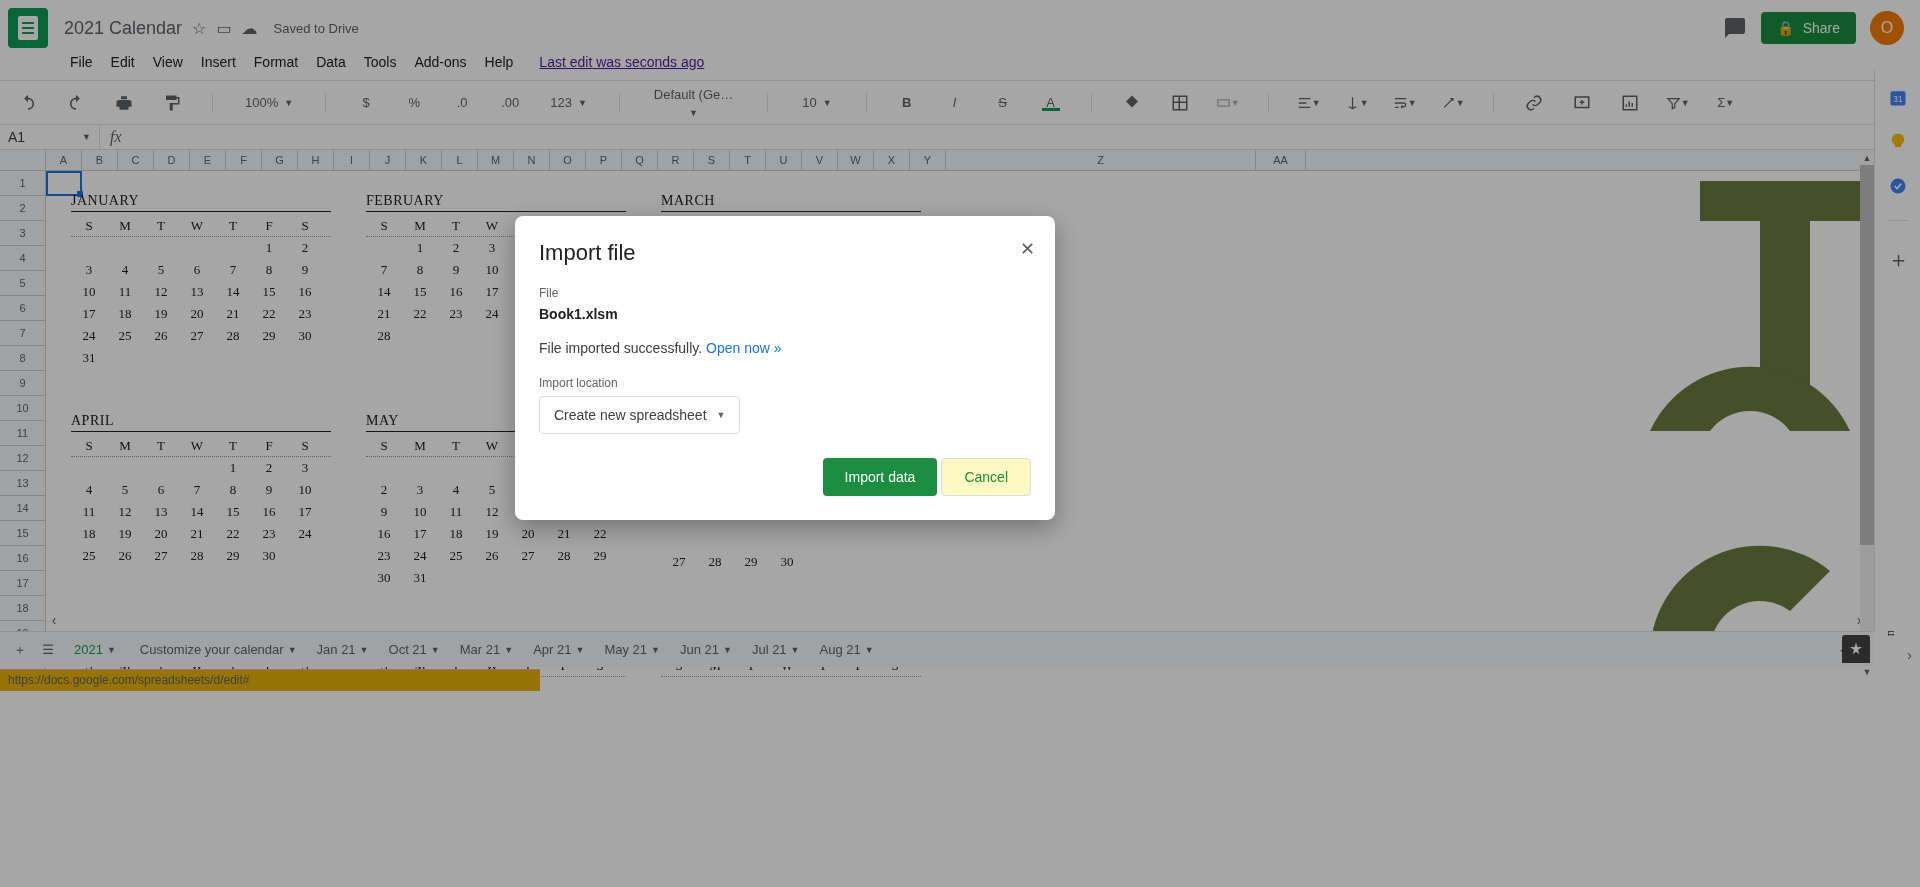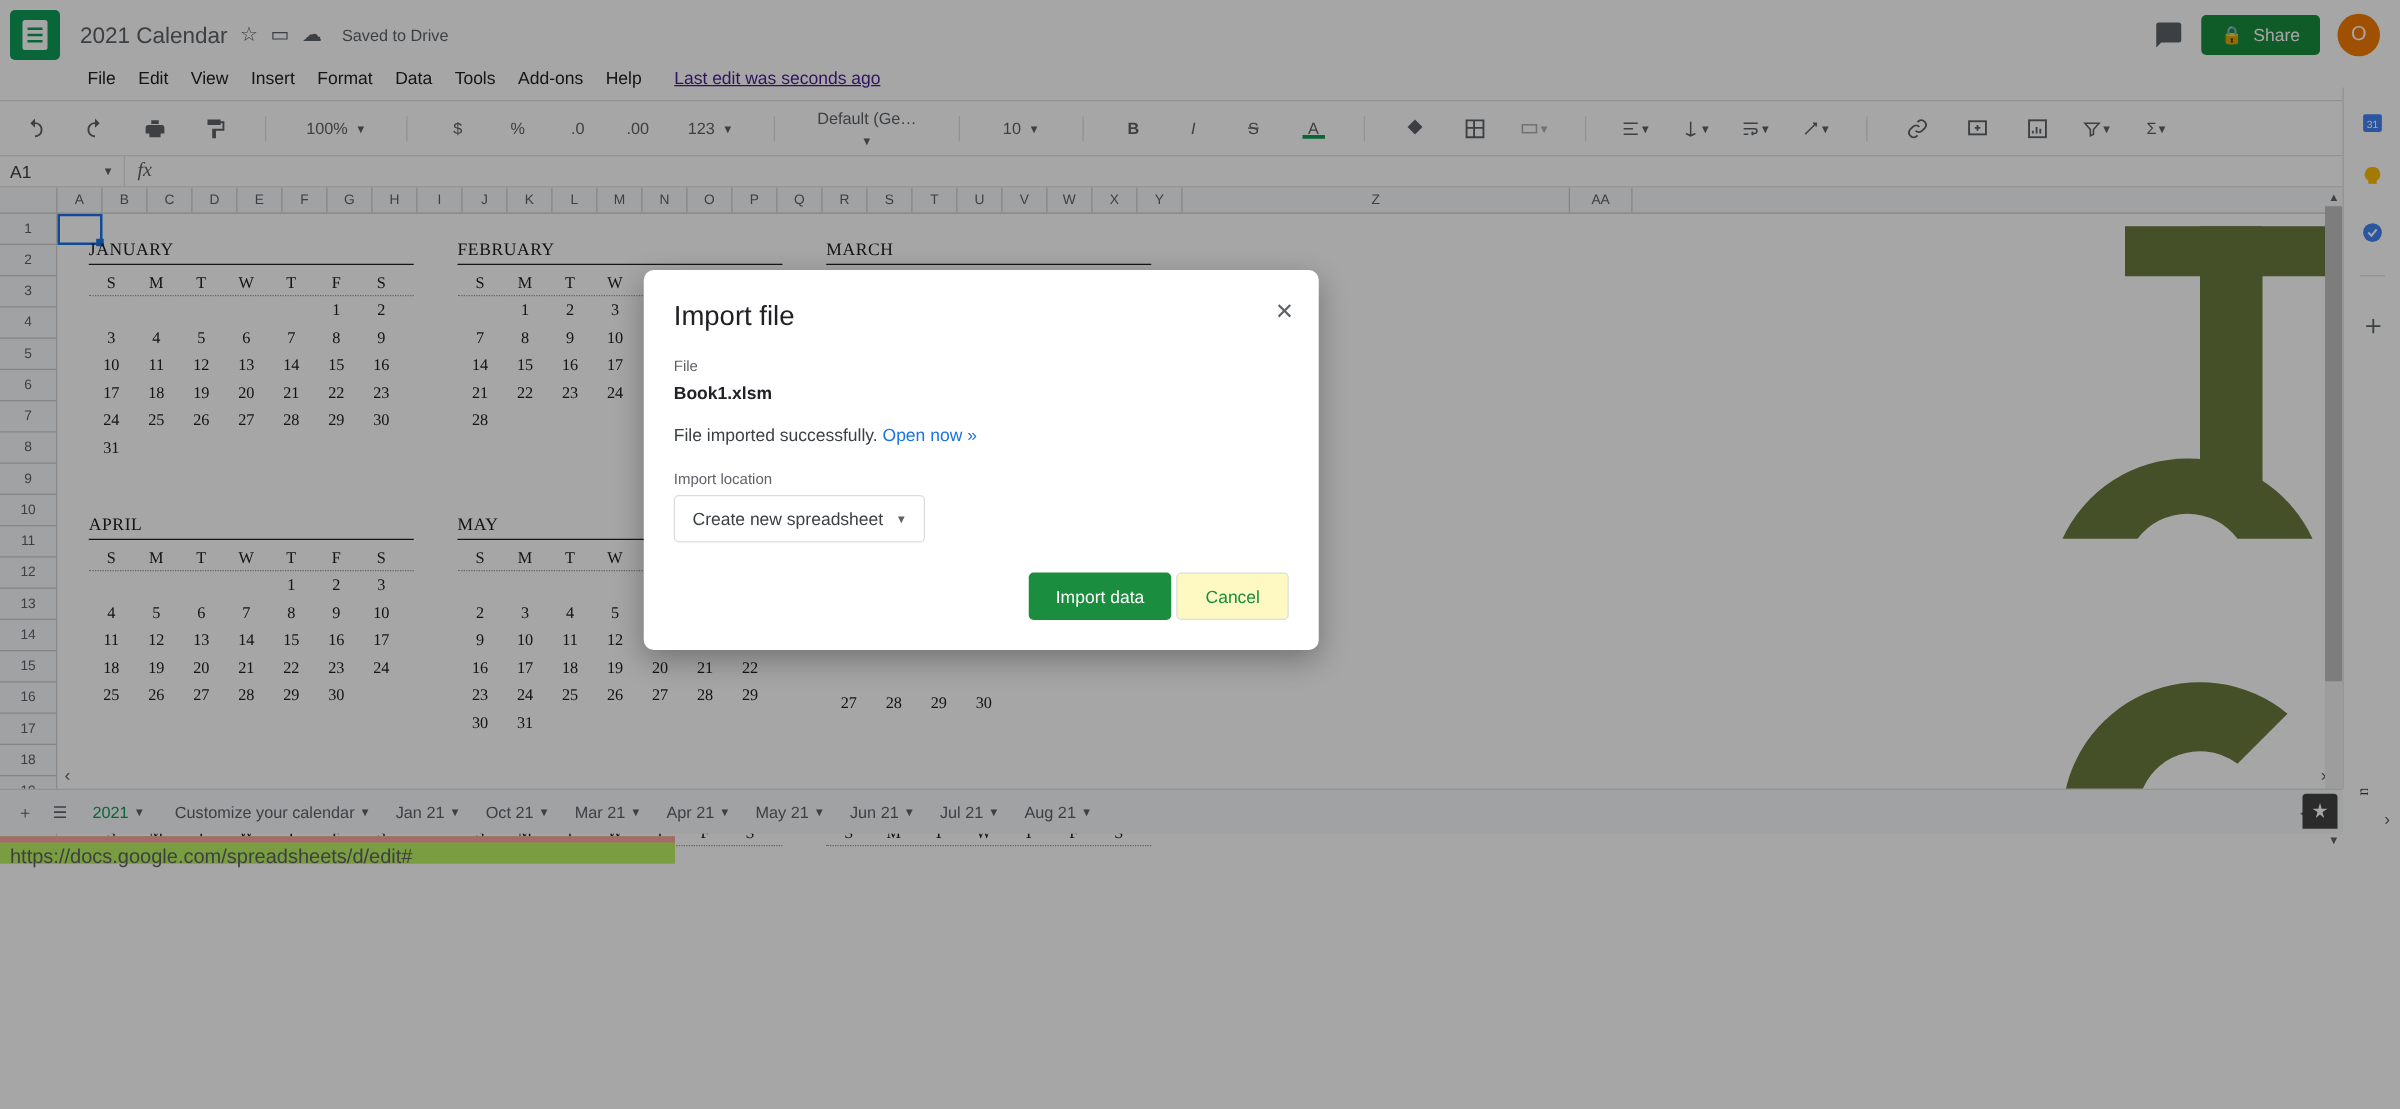--- a/index.html
+++ b/index.html
@@ -76,21 +76,21 @@
 
 
 .tabbar{position:absolute;bottom:24px;left:0;right:46px;height:36px;border-top:1px solid #e0e0e0;background:#f8f9fa;display:flex;align-items:center;padding:0 8px;gap:4px;font-size:13px;color:#5f6368;}
 .tabbar .tab{padding:8px 10px;display:flex;align-items:center;gap:4px;}
 .tabbar .tab.active{color:#0f9d58;font-weight:500;}
 .tab-scroll{margin-left:auto;display:flex;gap:6px;align-items:center;}
 .tab-nav-left{position:absolute;left:45px;bottom:62px;width:18px;height:18px;display:flex;align-items:center;justify-content:center;color:#5f6368;font-size:14px;}
 .tab-nav-right{position:absolute;right:52px;bottom:62px;width:18px;height:18px;display:flex;align-items:center;justify-content:center;color:#5f6368;font-size:14px;}
 
 
-.statusbar{position:absolute;bottom:0;left:0;height:22px;background:#bef264;border-top:5px solid #fca5a5;font-size:16px;color:#5f6368;padding:3px 8px;width:540px;}
+.statusbar{position:absolute;bottom:0;left:0;height:22px;background:#eab308;border-top:1px solid #fca5a5;font-size:12px;color:#5f6368;padding:3px 8px;width:540px;}
 
 
 .sidepanel{position:absolute;right:0;top:70px;bottom:60px;width:46px;border-left:1px solid #e0e0e0;background:#fff;display:flex;flex-direction:column;align-items:center;padding-top:18px;gap:24px;}
 .sidepanel .sicon{width:20px;height:20px;}
 .explore-btn{position:absolute;right:50px;bottom:28px;width:28px;height:28px;background:#424242;border-radius:3px 3px 0 0;display:flex;align-items:center;justify-content:center;}
 .side-chev{position:absolute;right:8px;bottom:28px;color:#5f6368;font-size:14px;}
 
 
 .vscroll{position:absolute;right:46px;top:165px;width:14px;height:500px;background:#f1f1f1;}
 .vthumb{position:absolute;top:0;width:14px;height:380px;background:#c1c1c1;}

